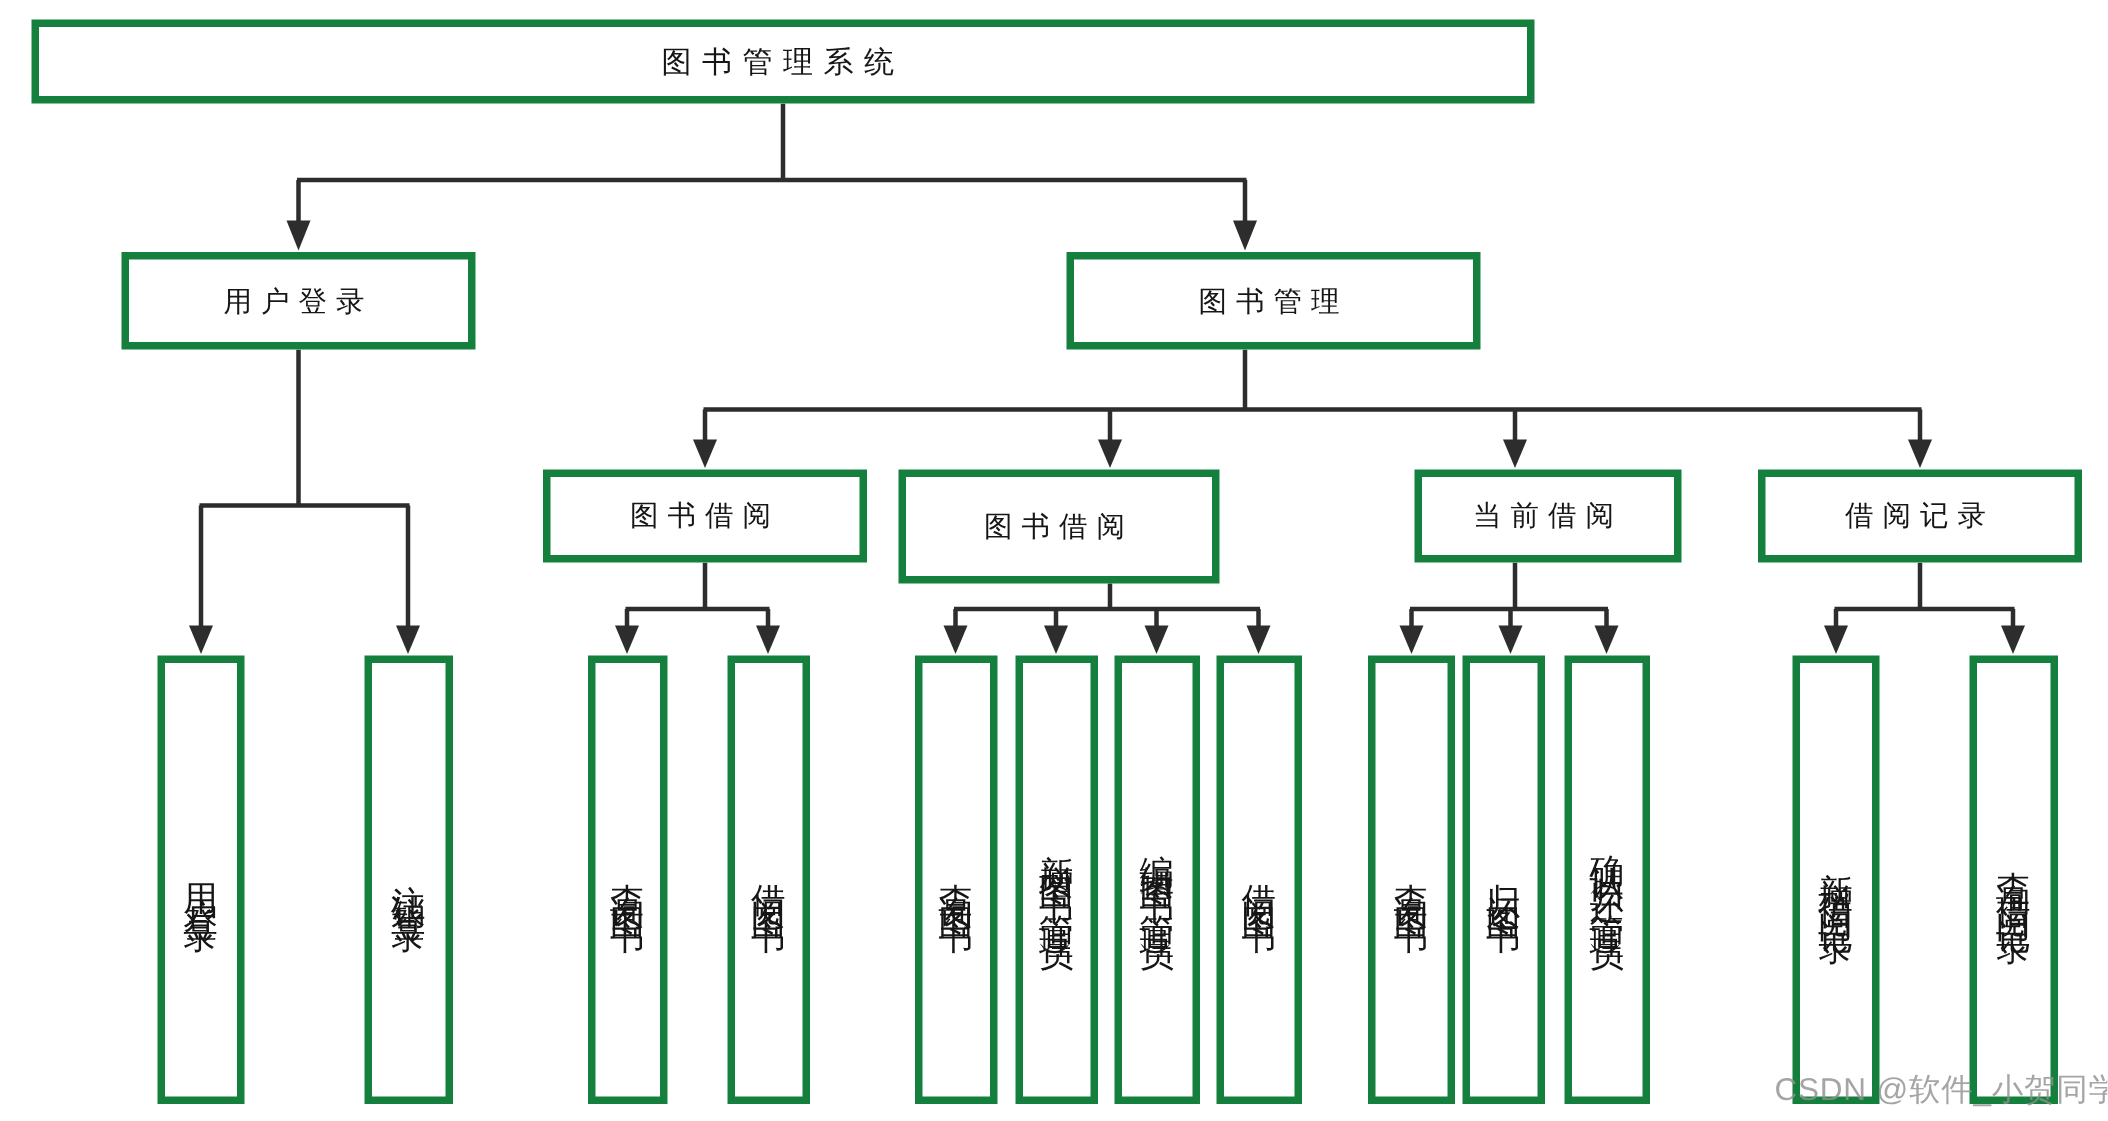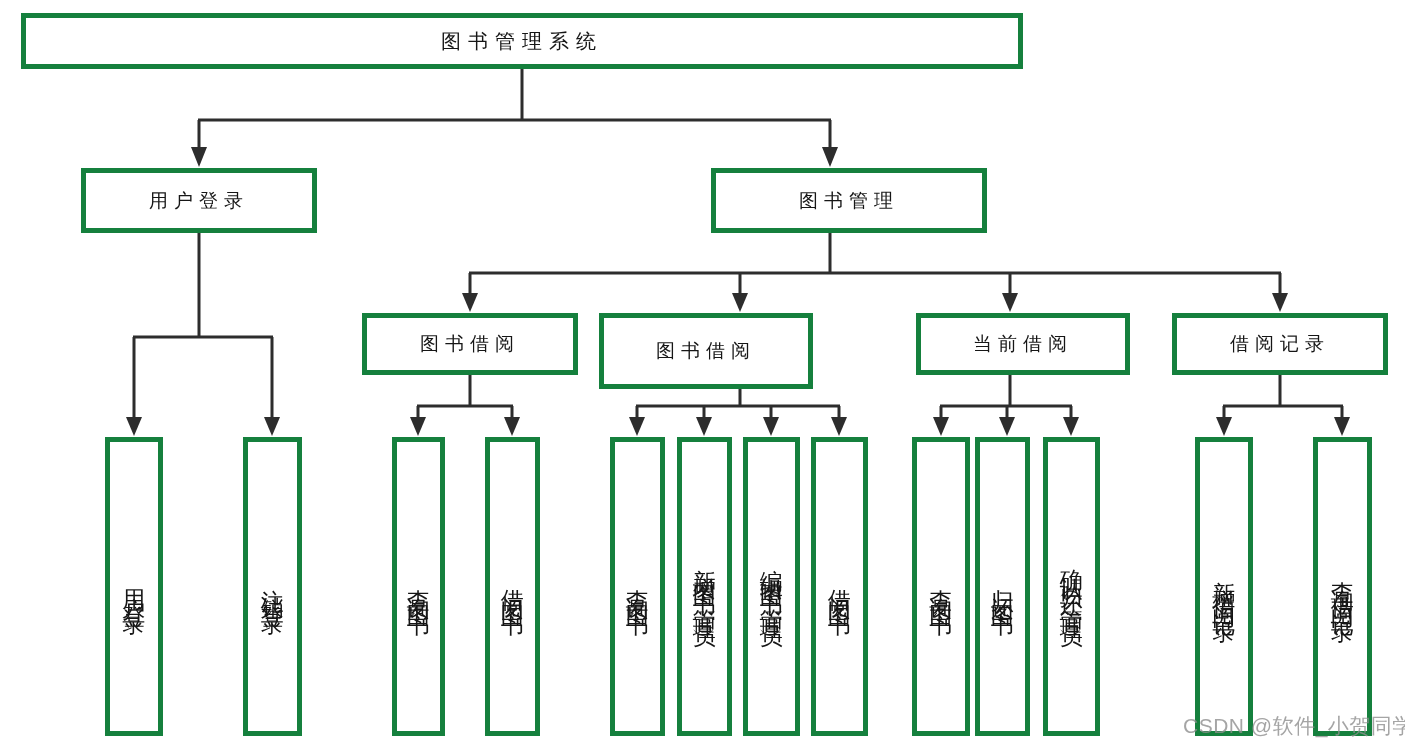--- a/index.html
+++ b/index.html
@@ -84,21 +84,21 @@
   <div class="box" style="left:711px;top:168px;width:276px;height:65px">
     <span class="hlbl">图书管理</span>
   </div>
 
   <div class="box" style="left:362px;top:313px;width:216px;height:62px">
     <span class="hlbl">图书借阅</span>
   </div>
   <div class="box" style="left:599px;top:313px;width:214px;height:76px">
     <span class="hlbl">图书借阅</span>
   </div>
-  <div class="box" style="left:916px;top:313px;width:214px;height:62px">
+  <div class="box" style="left:943px;top:313px;width:178px;height:62px">
     <span class="hlbl">当前借阅</span>
   </div>
   <div class="box" style="left:1172px;top:313px;width:216px;height:62px">
     <span class="hlbl">借阅记录</span>
   </div>
 
   <div class="box" style="left:105px;top:437px;width:58px;height:299px">
     <span class="vlbl">用户登录</span>
   </div>
   <div class="box" style="left:243px;top:437px;width:59px;height:299px">

